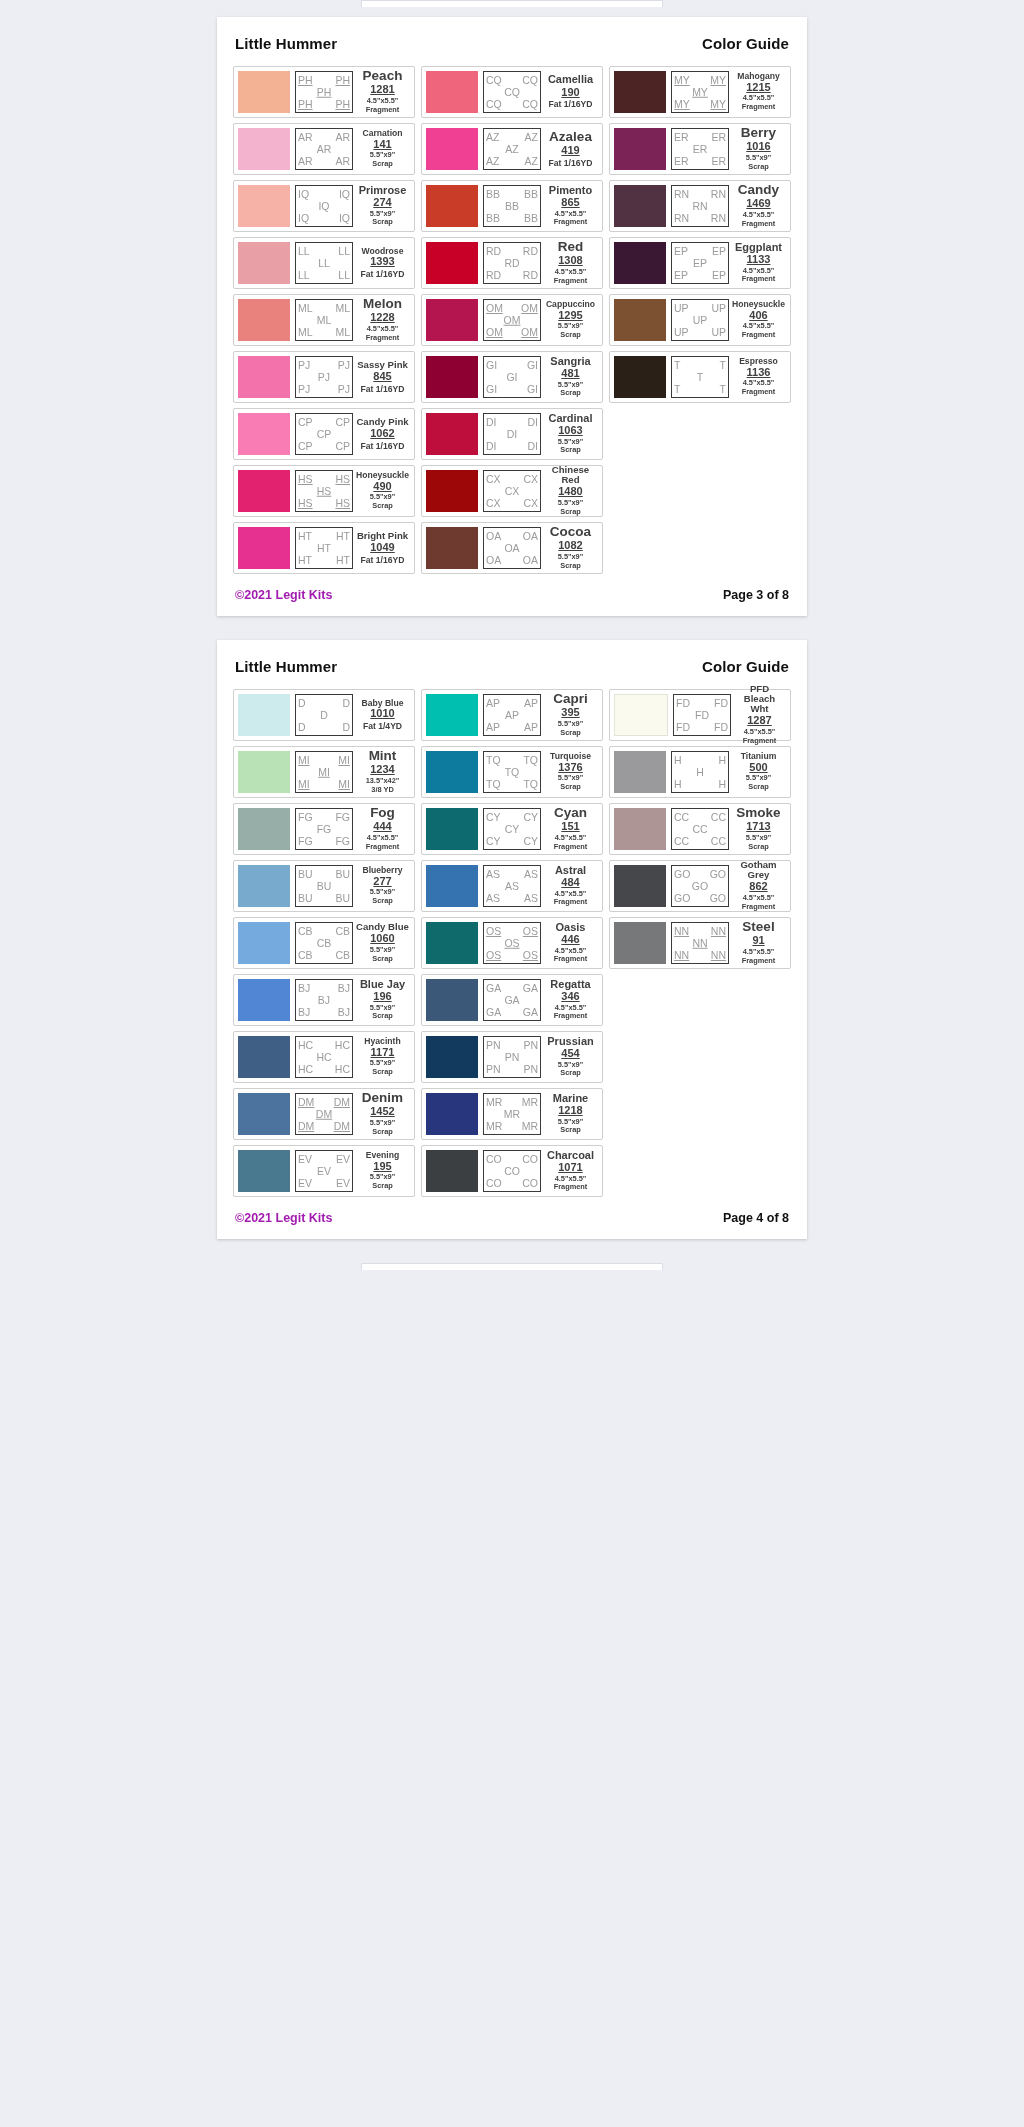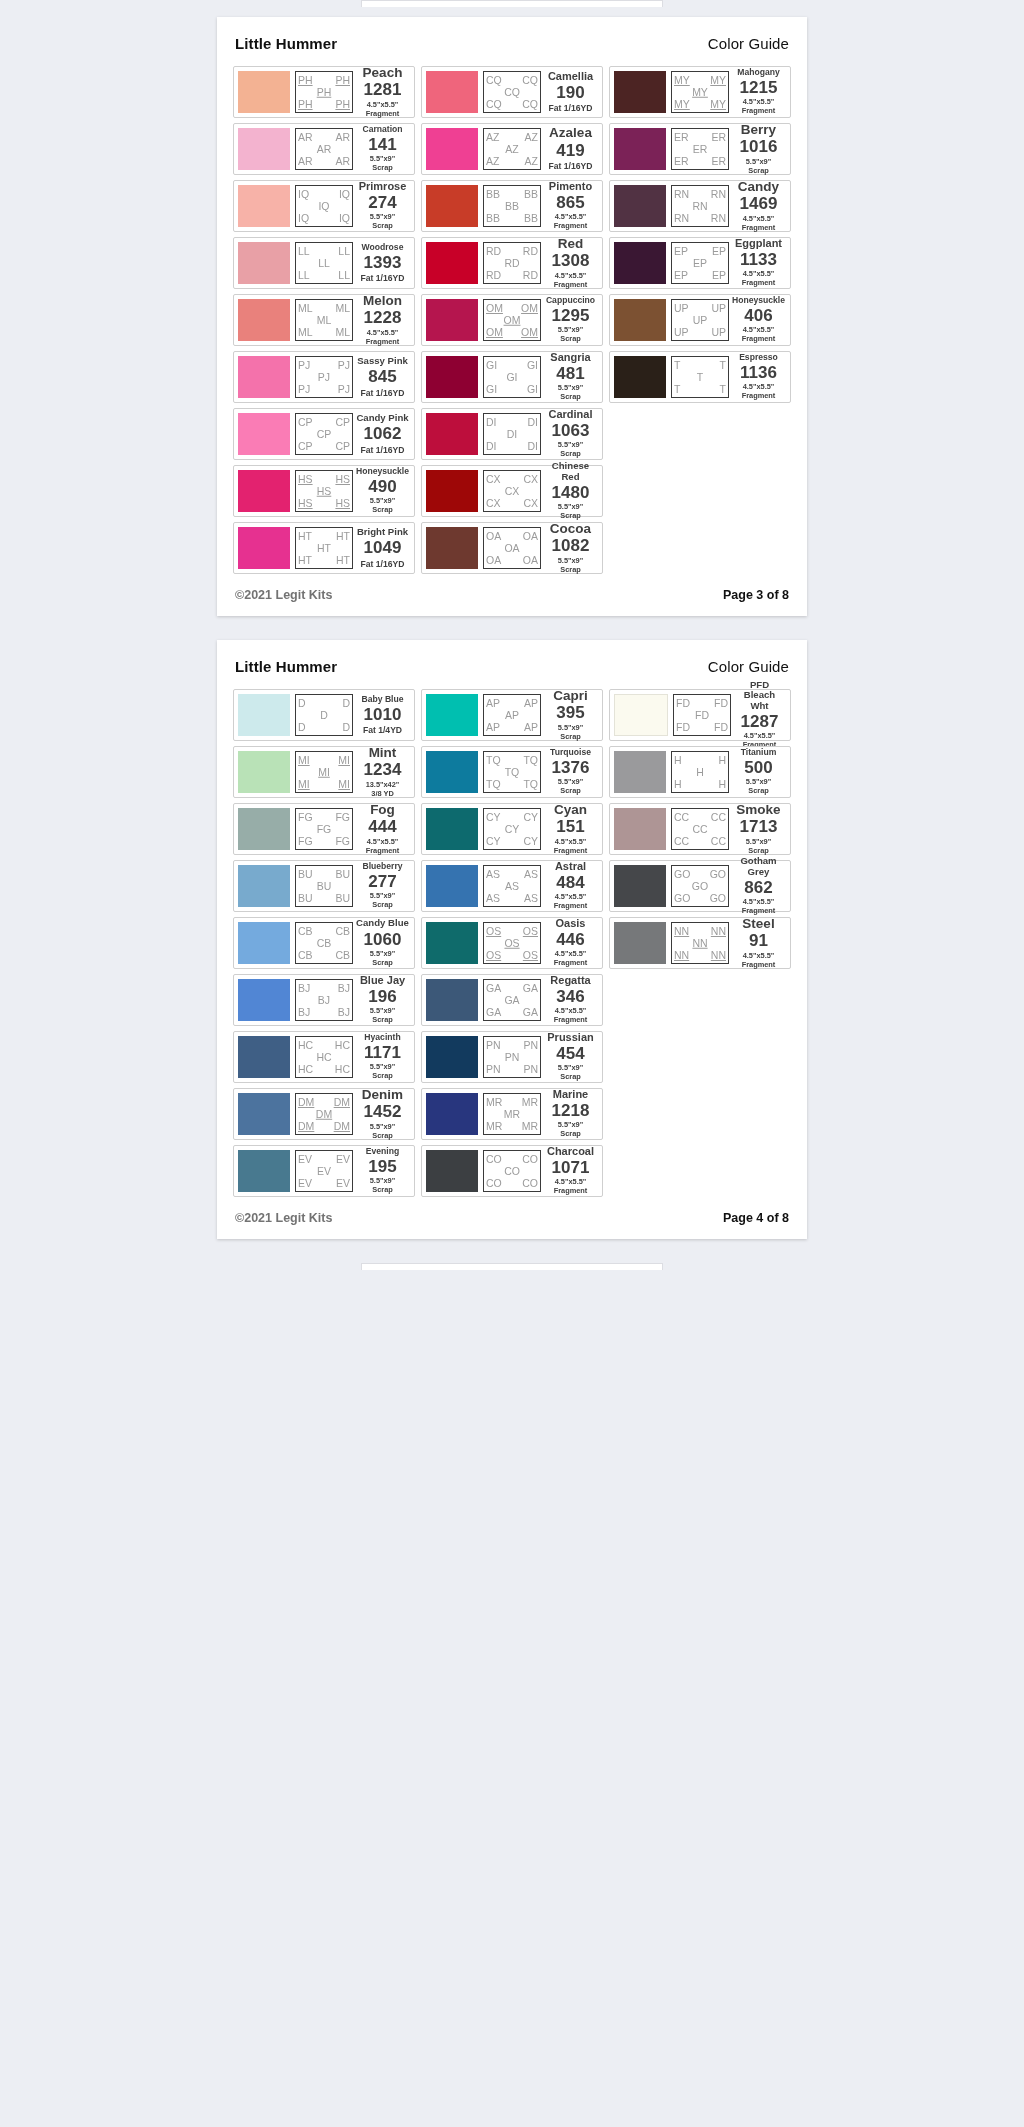--- a/index.html
+++ b/index.html
@@ -29,21 +29,21 @@
     padding:0 2px 14px 2px;
   }
   .page-title{
     font-size:15px;
     font-weight:bold;
     color:#111;
     letter-spacing:.1px;
   }
   .page-kicker{
     font-size:15px;
-    font-weight:normal;
+    font-weight:bold;
     color:#111;
     letter-spacing:.1px;
   }
 
   
   .columns{
     display:flex;
     gap:6px;
     align-items:flex-start;
   }
@@ -109,22 +109,23 @@
     font-weight:bold;
     line-height:1.02;
     white-space:nowrap;
   }
   .meta .nm.s1{font-size:13.5px;}
   .meta .nm.s2{font-size:11px;}
   .meta .nm.s3{font-size:8.6px;}
   .meta .nm.s4{font-size:9.6px;white-space:normal;line-height:1.05;}
   .meta .no{
     font-weight:bold;
-    font-size:17px;
+    font-size:11px;
     line-height:1.25;
+    text-decoration:underline;
   }
   .meta .sz{
     font-weight:bold;
     font-size:7.4px;
     line-height:1.2;
     white-space:nowrap;
   }
   .meta .ty{
     font-weight:bold;
     font-size:7.4px;
@@ -133,21 +134,21 @@
   }
   .meta .ty.big{font-size:8.6px;}
 
   
   .page-foot{
     display:flex;
     justify-content:space-between;
     align-items:baseline;
     padding:14px 2px 2px 2px;
   }
-  .copy{font-size:12.5px;font-weight:bold;color:#737373;}
+  .copy{font-size:12.5px;font-weight:bold;color:#a21caf;}
   .pageno{font-size:12.5px;font-weight:bold;color:#111;}
 
   .strip{height:8px;}
   .edge{
     width:300px;height:6px;margin:0 auto;
     background:#ffffff;border:1px solid #dcdde2;border-bottom:none;
   }
 </style>
 </head>
 <body>

